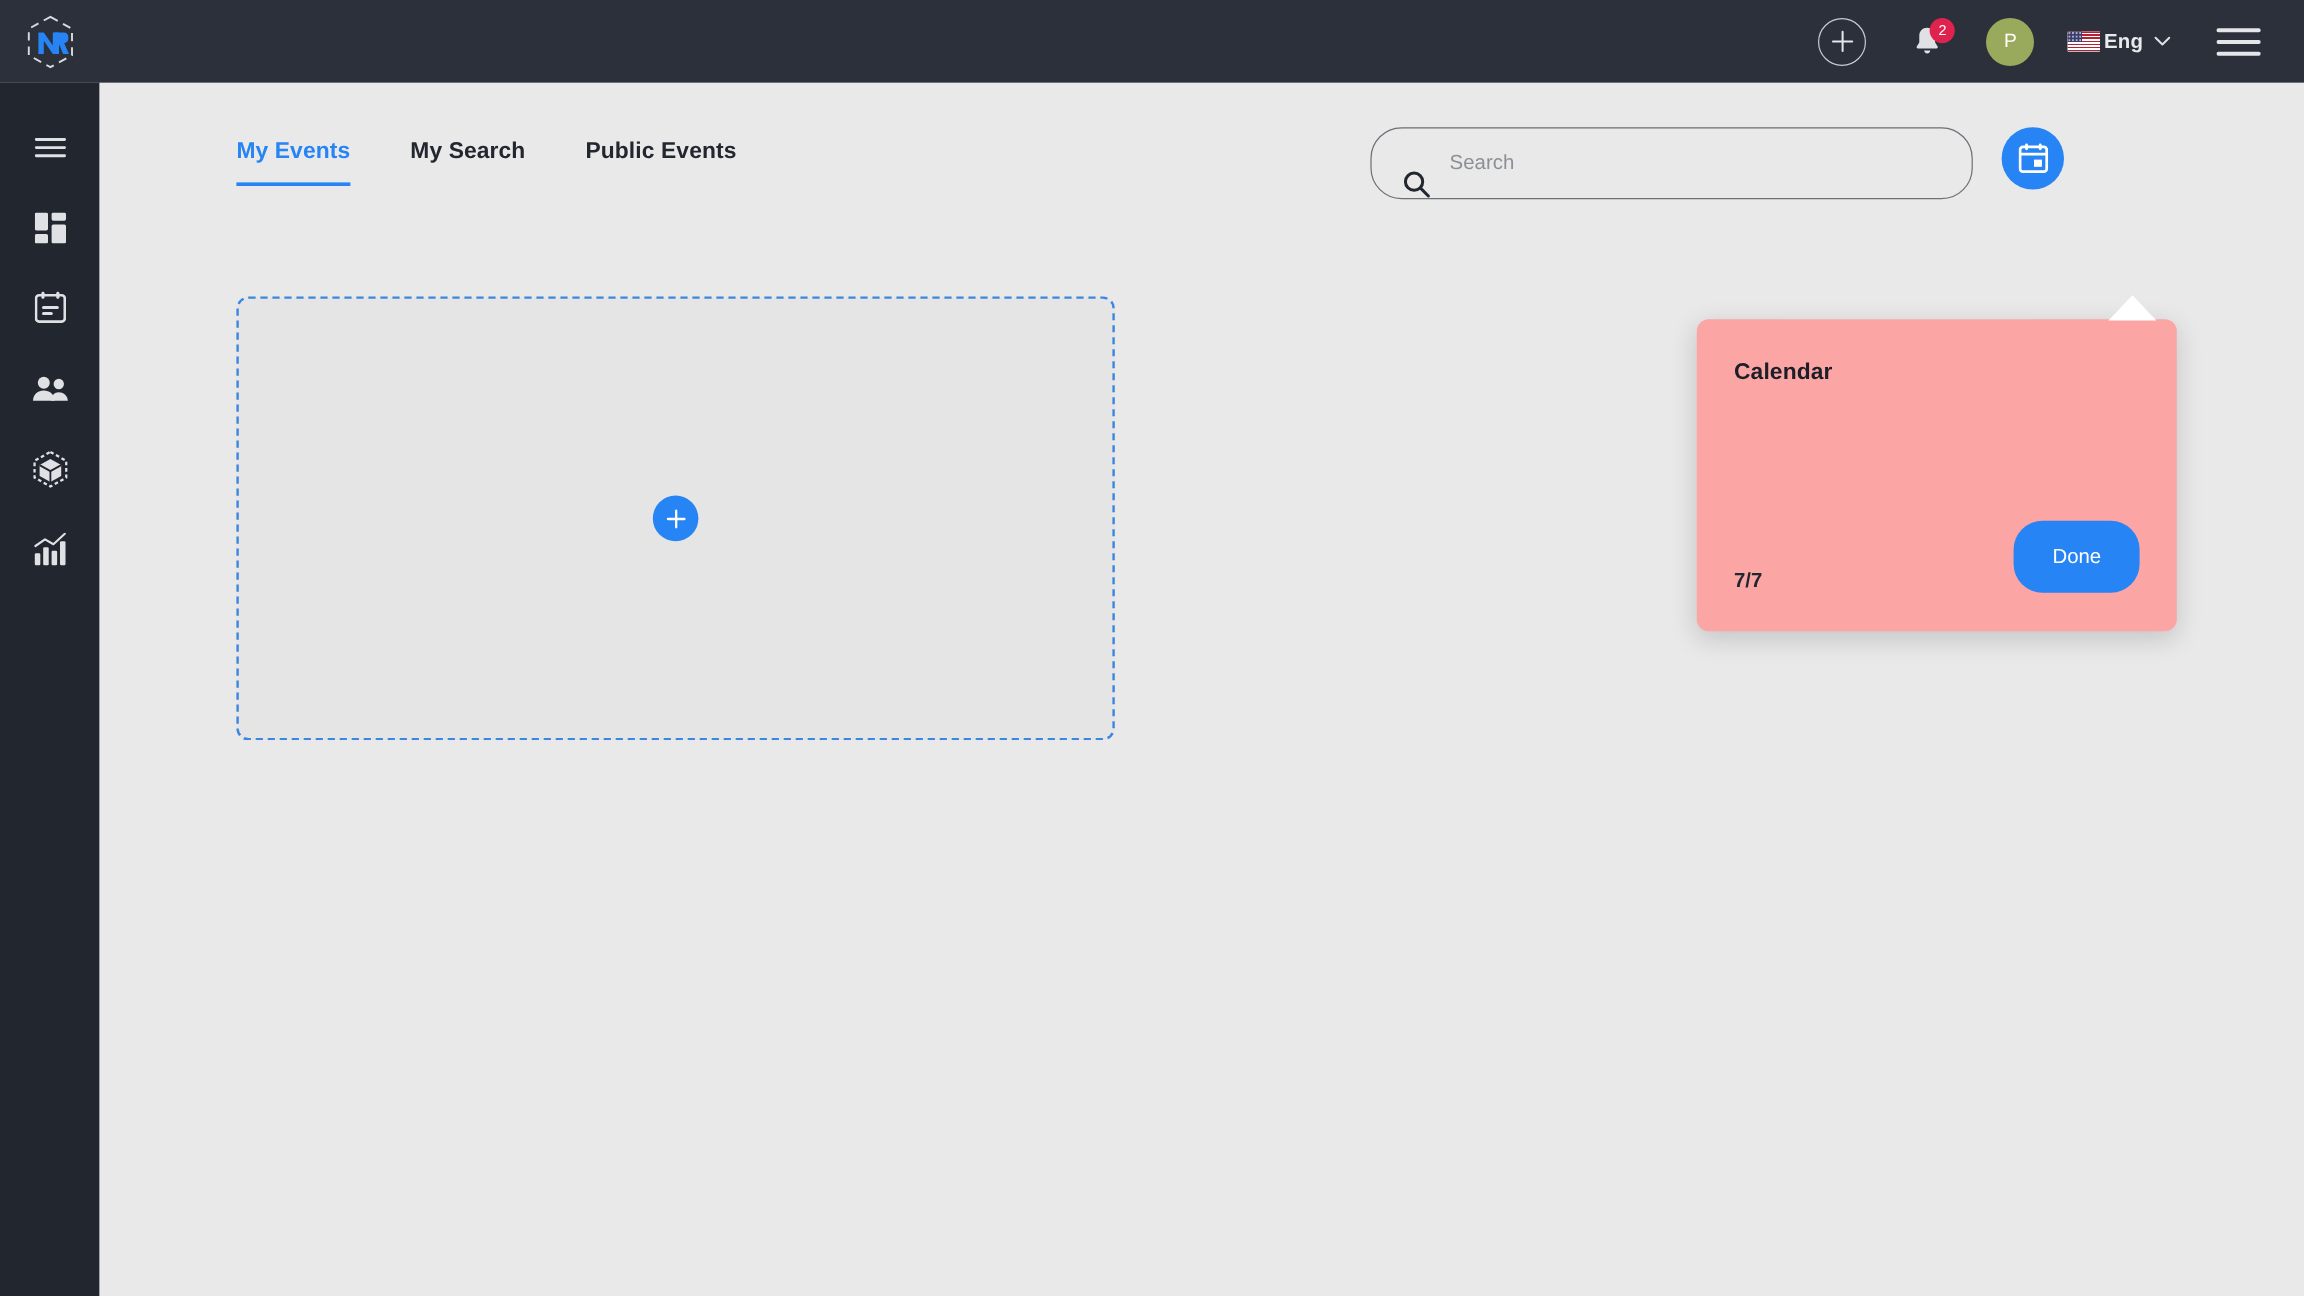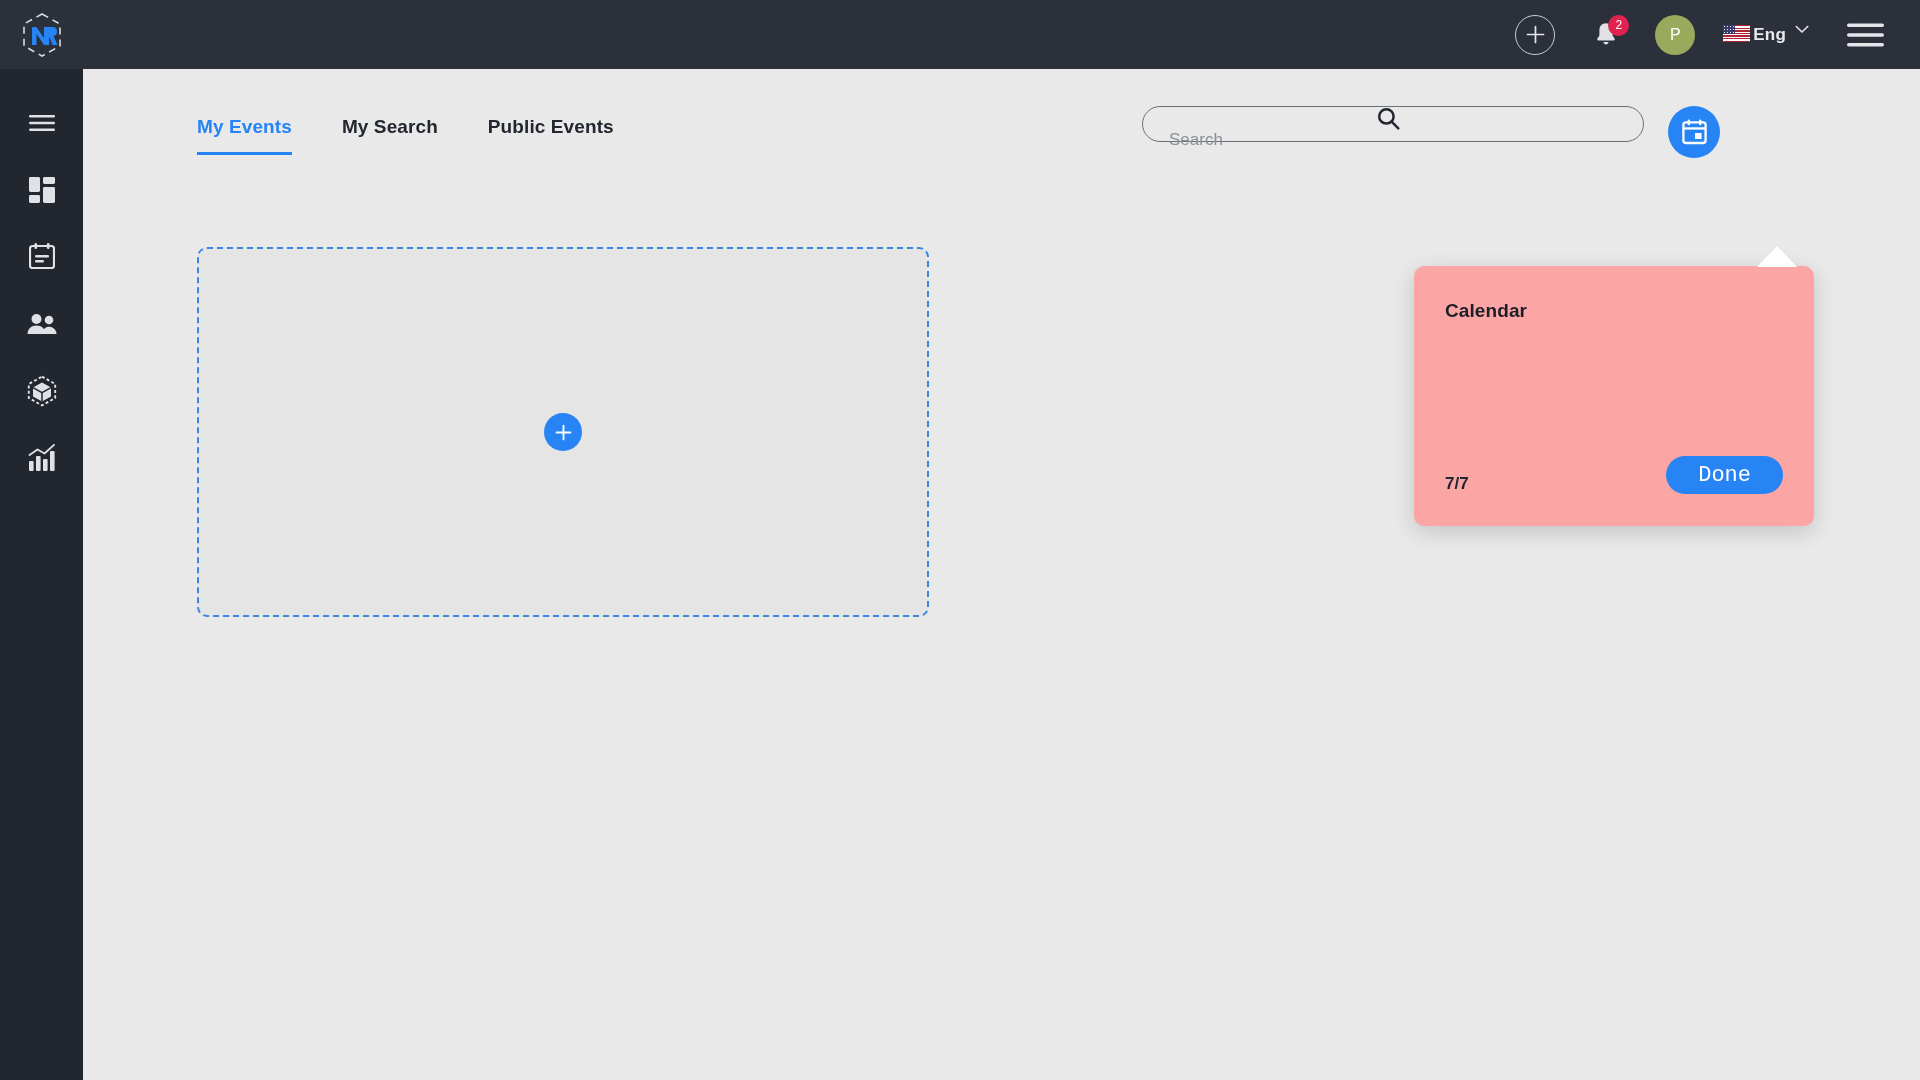--- a/index.html
+++ b/index.html
@@ -60,21 +60,21 @@
 
   .avatar {
     width: 40px; height: 40px; border-radius: 50%;
     background: #9aaa5d; color: #ffffff;
     display: flex; align-items: center; justify-content: center;
     font-size: 16px; font-weight: 400;
     margin-right: 28px; cursor: pointer;
   }
 
   .lang {
-    display: flex; align-items: flex-start; gap: 0px;
+    display: flex; align-items: center; gap: 0px;
     margin-right: 38px; cursor: pointer;
   }
   .flag {
     width: 27px; height: 17px; border-radius: 1px;
     position: relative; overflow: hidden;
     background: #ffffff; margin-right: 3px;
     flex: 0 0 27px;
   }
   .flag .stripes {
     position: absolute; inset: 0;
@@ -132,27 +132,26 @@
     color: #22262f; padding: 0 0 14px 0;
     margin-right: 50px; cursor: pointer;
     border-bottom: 3px solid transparent;
     letter-spacing: .1px;
   }
   .tab:last-child { margin-right: 0; }
   .tab.active { color: #2684f5; border-bottom-color: #2684f5; }
 
   .search-wrap {
     position: absolute; top: 37px; left: 1059px;
-    width: 502px; height: 36px;
+    width: 502px; height: 60px;
     border: 1.3px solid #6b6f76; border-radius: 26px;
     background: #e9e9e9;
-    display: flex; align-items: center;
+    display: flex; align-items: flex-end;
     padding: 0 20px 0 26px;
     cursor: text;
-    flex-direction: column;
   }
   .search-wrap svg { flex: 0 0 auto; margin-right: 16px; }
   .search-input {
     border: none; outline: none; background: transparent;
     font-family: "Liberation Sans", sans-serif;
     font-size: 17px; color: #2b303a;
     width: 100%; height: 100%;
   }
   .search-input::placeholder { color: #8c9096; }
 
@@ -203,23 +202,23 @@
     font-size: 17px; color: #3b4049; line-height: 1.45;
     max-width: 330px;
   }
   .coach-foot {
     position: absolute; left: 31px; right: 31px; bottom: 32px;
     display: flex; align-items: flex-end; justify-content: space-between;
   }
   .coach-step { font-size: 17px; font-weight: 700; color: #22262f; }
   .coach-done {
     background: #2684f5; color: #fff; border: none;
-    border-radius: 24px; padding: 0 32px; height: 38px;
-    font-family: Liberation Mono, monospace;
-    font-size: 22px; font-weight: 500; cursor: pointer;
+    border-radius: 24px; padding: 0 32px; height: 60px;
+    font-family: Liberation Sans, sans-serif;
+    font-size: 17px; font-weight: 500; cursor: pointer;
   }
 </style>
 </head>
 <body>
 
 <div id="app">
 
   <div class="header">
 
     <div class="brand">

